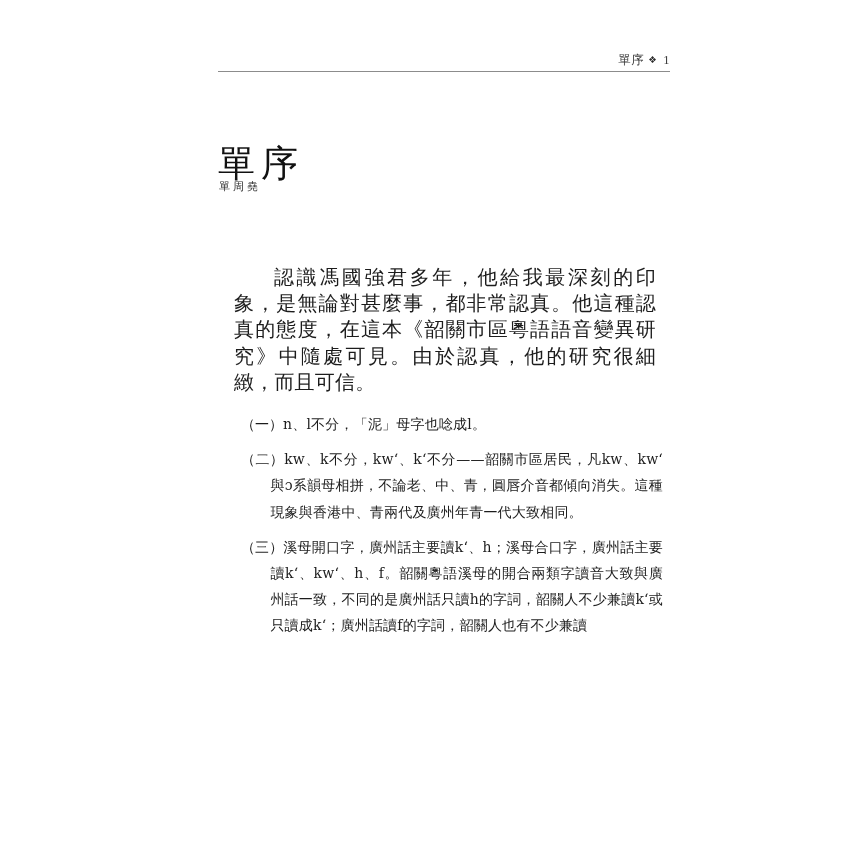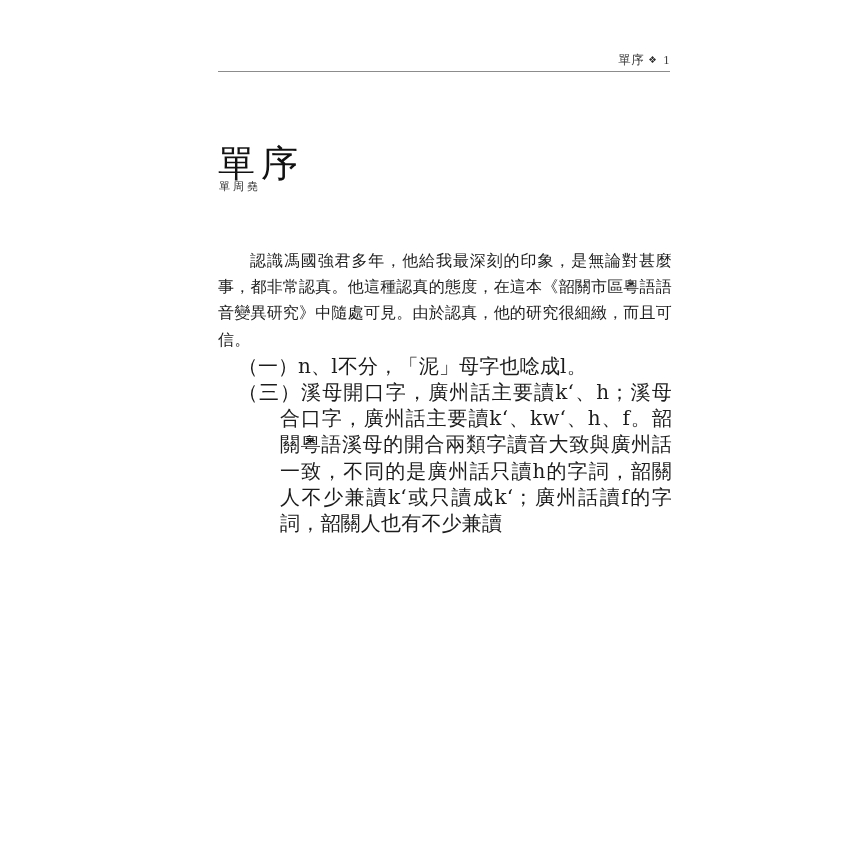--- a/index.html
+++ b/index.html
@@ -85,44 +85,44 @@
   }
 
   
   .body {
     position: absolute;
     left: 218px;
     top: 248px;
     width: 454px;
   }
   p.para {
-    margin: 0;
-    font-size: 16px;
+    margin: 16px;
+    font-size: 20px;
     line-height: 26.2px;
     text-align: justify;
     text-justify: inter-ideograph;
     text-indent: 2em;
     color: #1c1c1c;
     letter-spacing: 0.2px;
   }
   .list {
     margin: 0;
     padding: 0;
     list-style: none;
   }
   li.item {
-    font-size: 20px;
+    font-size: 14px;
     line-height: 26.2px;
     text-align: justify;
     text-justify: inter-ideograph;
     color: #1c1c1c;
     letter-spacing: 0.2px;
     padding-left: 3.1em;
     text-indent: -2.1em;
-    margin: 0;
+    margin: 9px;
   }
   .marker {
     letter-spacing: 0;
   }
 </style>
 </head>
 <body>
 
 <div class="page">
 
@@ -137,17 +137,18 @@
 
   <h1 class="title">單序</h1>
 
   <div class="byline">單周堯</div>
 
   <div class="body">
     <p class="para">認識馮國強君多年，他給我最深刻的印象，是無論對甚麼事，都非常認真。他這種認真的態度，在這本《韶關市區粵語語音變異研究》中隨處可見。由於認真，他的研究很細緻，而且可信。</p>
 
     <ol class="list">
       <li class="item"><span class="marker">（一）</span><span>n、l不分，「泥」母字也唸成l。</span></li>
+      <li class="item"><span class="marker">（二）</span><span>kw、k不分，kwʻ、kʻ不分——韶關市區居民，凡kw、kwʻ與ɔ系韻母相拼，不論老、中、青，圓唇介音都傾向消失。這種現象與香港中、青兩代及廣州年青一代大致相同。</span></li>
       <li class="item"><span class="marker">（三）</span><span>溪母開口字，廣州話主要讀kʻ、h；溪母合口字，廣州話主要讀kʻ、kwʻ、h、f。韶關粵語溪母的開合兩類字讀音大致與廣州話一致，不同的是廣州話只讀h的字詞，韶關人不少兼讀kʻ或只讀成kʻ；廣州話讀f的字詞，韶關人也有不少兼讀</span></li>
     </ol>
   </div>
 
 </div>
 
 </body></html>

